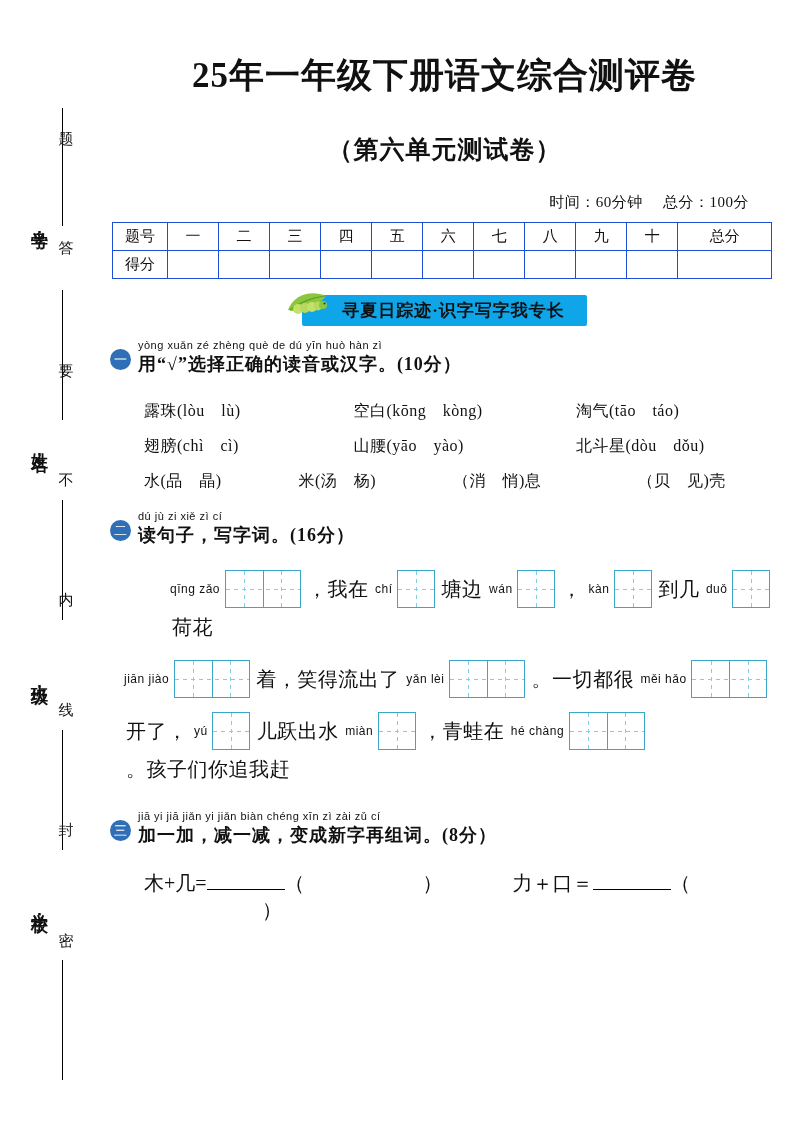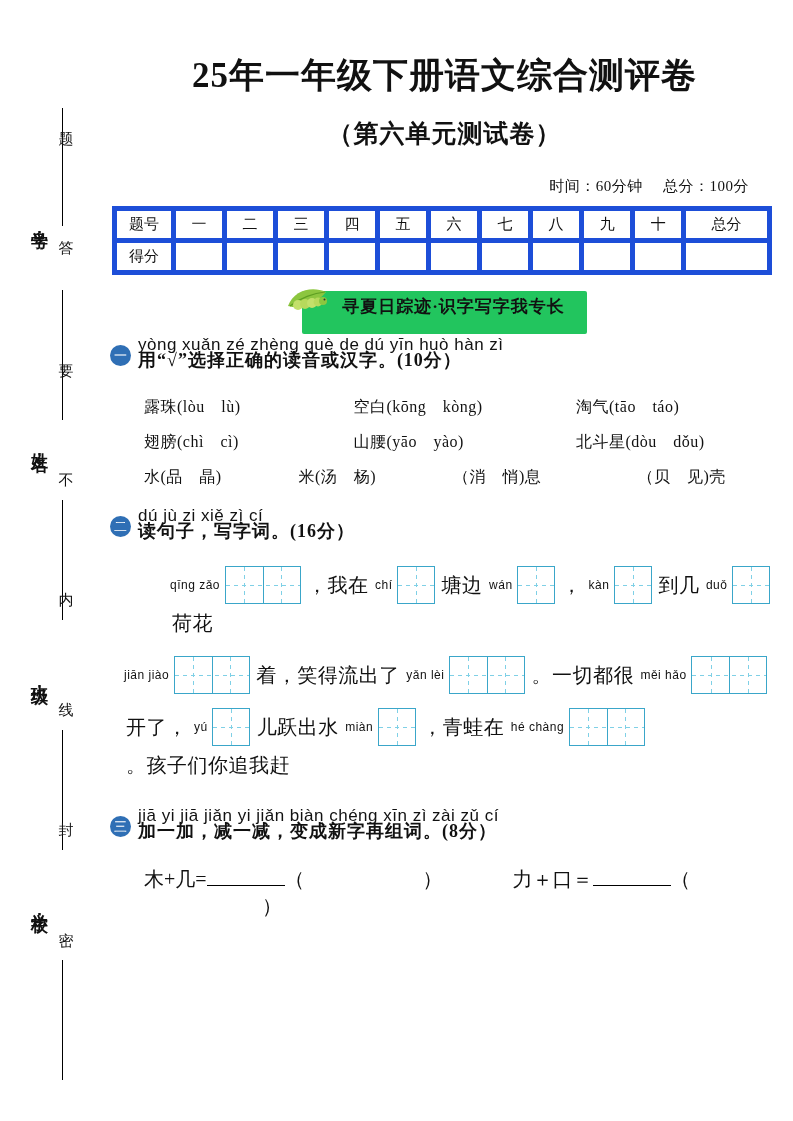--- a/index.html
+++ b/index.html
@@ -61,59 +61,59 @@
     font-size: 35px;
     font-weight: bold;
     letter-spacing: 1px;
     margin-top: 52px;
     font-family: "Liberation Serif", serif;
   }
   .subtitle {
     text-align: center;
     font-size: 25px;
     font-weight: bold;
-    margin-top: 18px;
+    margin-top: 34px;
     letter-spacing: 1px;
   }
   .timeline-row {
     text-align: right;
     font-size: 15px;
     margin-top: 27px;
     padding-right: 44px;
     letter-spacing: 0.5px;
   }
   .timeline-row span { margin-left: 16px; }
 
   
   .score-table {
     margin: 10px 0 0 16px;
     border-collapse: collapse;
     width: 660px;
     font-size: 15px;
   }
   .score-table td {
-    border: 5px solid #1d4ed8;
+    border: 1px solid #1d4ed8;
     height: 25px;
     text-align: center;
     vertical-align: middle;
   }
   .score-table td.head { width: 52px; font-weight: normal; }
 
   
   .banner-wrap {
     position: relative;
     margin-top: 16px;
     height: 34px;
     text-align: center;
   }
   .banner {
     display: inline-block;
     position: relative;
-    background: #22c55e;
-    padding: 4px 22px 16px 40px;
+    background: #0ea5e9;
+    padding: 4px 22px 4px 40px;
     border-radius: 2px;
   }
   .banner-text {
     font-size: 17px;
     font-weight: bold;
     letter-spacing: 1px;
   }
   .leaf {
     position: absolute;
     left: -18px;
@@ -134,21 +134,21 @@
     color: #fff;
     font-size: 13px;
     line-height: 21px;
     text-align: center;
     font-family: "Liberation Sans", sans-serif;
   }
   .q-py {
     position: absolute;
     left: 28px;
     top: -4px;
-    font-size: 17px;
+    font-size: 11px;
     font-family: "Liberation Sans", sans-serif;
     letter-spacing: 0.5px;
     white-space: nowrap;
   }
   .q-title {
     position: absolute;
     left: 28px;
     top: 9px;
     font-size: 18px;
     font-weight: bold;

